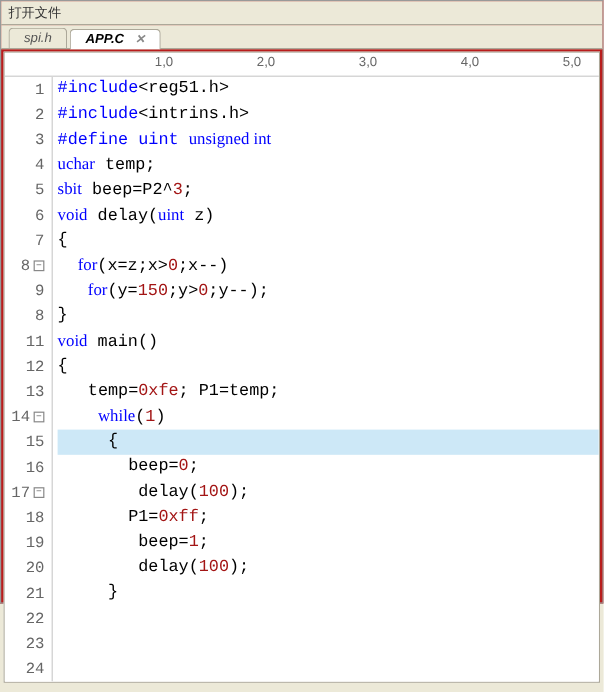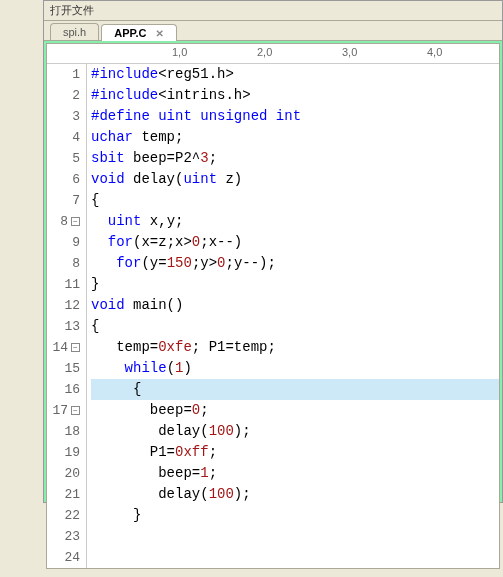--- a/index.html
+++ b/index.html
@@ -1,34 +1,34 @@
 <!DOCTYPE html>
 <html><head>
 <meta charset="utf-8">
 <style>
 * { margin: 0; padding: 0; box-sizing: border-box; }
 body { font-family: "Microsoft YaHei", sans-serif; font-size: 12px; background: #ece9d8; width: 503px; height: 577px; overflow: hidden; }
-.window { border: 1px solid #999; background: #86efac; height: 503px; display: flex; flex-direction: column; margin-left: 43px; }
+.window { border: 1px solid #999; background: #b91c1c; height: 503px; display: flex; flex-direction: column; }
 .titlebar { background: #ece9d8; border-bottom: 1px solid #aca899; padding: 2px 6px; font-size: 11px; color: #333; }
 .tabs { display: flex; align-items: flex-end; padding: 2px 6px 0 6px; background: #ece9d8; border-bottom: 1px solid #aca899; height: 22px; }
-.tab { padding: 2px 12px; font-size: 11px; border: 1px solid #aca899; border-bottom: none; background: #ece9d8; margin-right: 2px; border-radius: 4px 4px 0 0; color: #555; cursor: pointer; }
+.tab { padding: 2px 12px; font-size: 11px; border: 1px solid #aca899; border-bottom: none; background: #ece9d8; margin-right: 2px; border-radius: 4px 4px 0 0; color: #555; cursor: pointer; font-style: italic; }
 .tab.active { background: #fff; font-weight: bold; color: #000; position: relative; top: 1px; }
 .tab-close { margin-left: 6px; color: #888; font-size: 10px; }
 .editor-wrap { flex: 1; background: #fff; display: flex; flex-direction: column; border: 1px solid #aca899; margin: 2px; }
 .ruler { height: 20px; background: #fff; border-bottom: 1px solid #ccc; position: relative; font-size: 10px; color: #666; overflow: hidden; padding-left: 40px; }
 .ruler-inner { position: relative; height: 100%; }
 .ruler-tick { position: absolute; top: 2px; font-size: 11px; }
 .code-area { flex: 1; display: flex; background: #fff; font-family: Consolas, "Courier New", monospace; font-size: 14px; overflow: auto; }
 .gutter { width: 40px; background: #fff; border-right: 1px solid #ccc; text-align: right; padding-right: 6px; color: #666; font-size: 13px; line-height: 21px; user-select: none; }
 .gutter-line { height: 21px; display: flex; justify-content: flex-end; align-items: center; }
 .fold { width: 9px; height: 9px; border: 1px solid #888; font-size: 8px; line-height: 7px; text-align: center; margin-left: 3px; cursor: pointer; background: #fff; }
 .code { flex: 1; line-height: 21px; padding-left: 4px; }
 .line { height: 21px; white-space: pre; }
 .line.hl { background: #cde8f7; }
-.kw { color: #0000ff; }
+.kw { color: #0000ff; font-family: Liberation Serif, serif; }
 .pp { color: #0000ff; }
 .id { color: #000; }
 .num { color: #a31515; }
 .op { color: #000; }
 .macro { color: #0000ff; }
 .ppname { color: #000; }
 </style>
 </head>
 <body>
 
@@ -134,21 +134,20 @@
           </div>
         </div>
       <div class="code" id="code">
           <div class="line"><span class="pp">#include</span><span class="op">&lt;</span><span class="ppname">reg51.h</span><span class="op">&gt;</span></div>
           <div class="line"><span class="pp">#include</span><span class="op">&lt;</span><span class="ppname">intrins.h</span><span class="op">&gt;</span></div>
           <div class="line"><span class="pp">#define</span><span class="id"> </span><span class="macro">uint</span><span class="id"> </span><span class="kw">unsigned int</span></div>
           <div class="line"><span class="kw">uchar</span><span class="id"> temp;</span></div>
           <div class="line"><span class="kw">sbit</span><span class="id"> beep=P2^</span><span class="num">3</span><span class="id">;</span></div>
           <div class="line"><span class="kw">void</span><span class="id"> delay(</span><span class="kw">uint</span><span class="id"> z)</span></div>
           <div class="line"><span class="id">{</span></div>
-          <div class="line"><span class="id">  </span><span class="kw">uint</span><span class="id"> x,y;</span></div>
           <div class="line"><span class="id">  </span><span class="kw">for</span><span class="id">(x=z;x&gt;</span><span class="num">0</span><span class="id">;x--)</span></div>
           <div class="line"><span class="id">   </span><span class="kw">for</span><span class="id">(y=</span><span class="num">150</span><span class="id">;y&gt;</span><span class="num">0</span><span class="id">;y--);</span></div>
           <div class="line"><span class="id">}</span></div>
           <div class="line"><span class="kw">void</span><span class="id"> main()</span></div>
           <div class="line"><span class="id">{</span></div>
           <div class="line"><span class="id">   temp=</span><span class="num">0xfe</span><span class="id">; P1=temp;</span></div>
           <div class="line"><span class="id">    </span><span class="kw">while</span><span class="id">(</span><span class="num">1</span><span class="id">)</span></div>
           <div class="line hl"><span class="id">     {</span></div>
           <div class="line"><span class="id">       beep=</span><span class="num">0</span><span class="id">;</span></div>
           <div class="line"><span class="id">        delay(</span><span class="num">100</span><span class="id">);</span></div>

